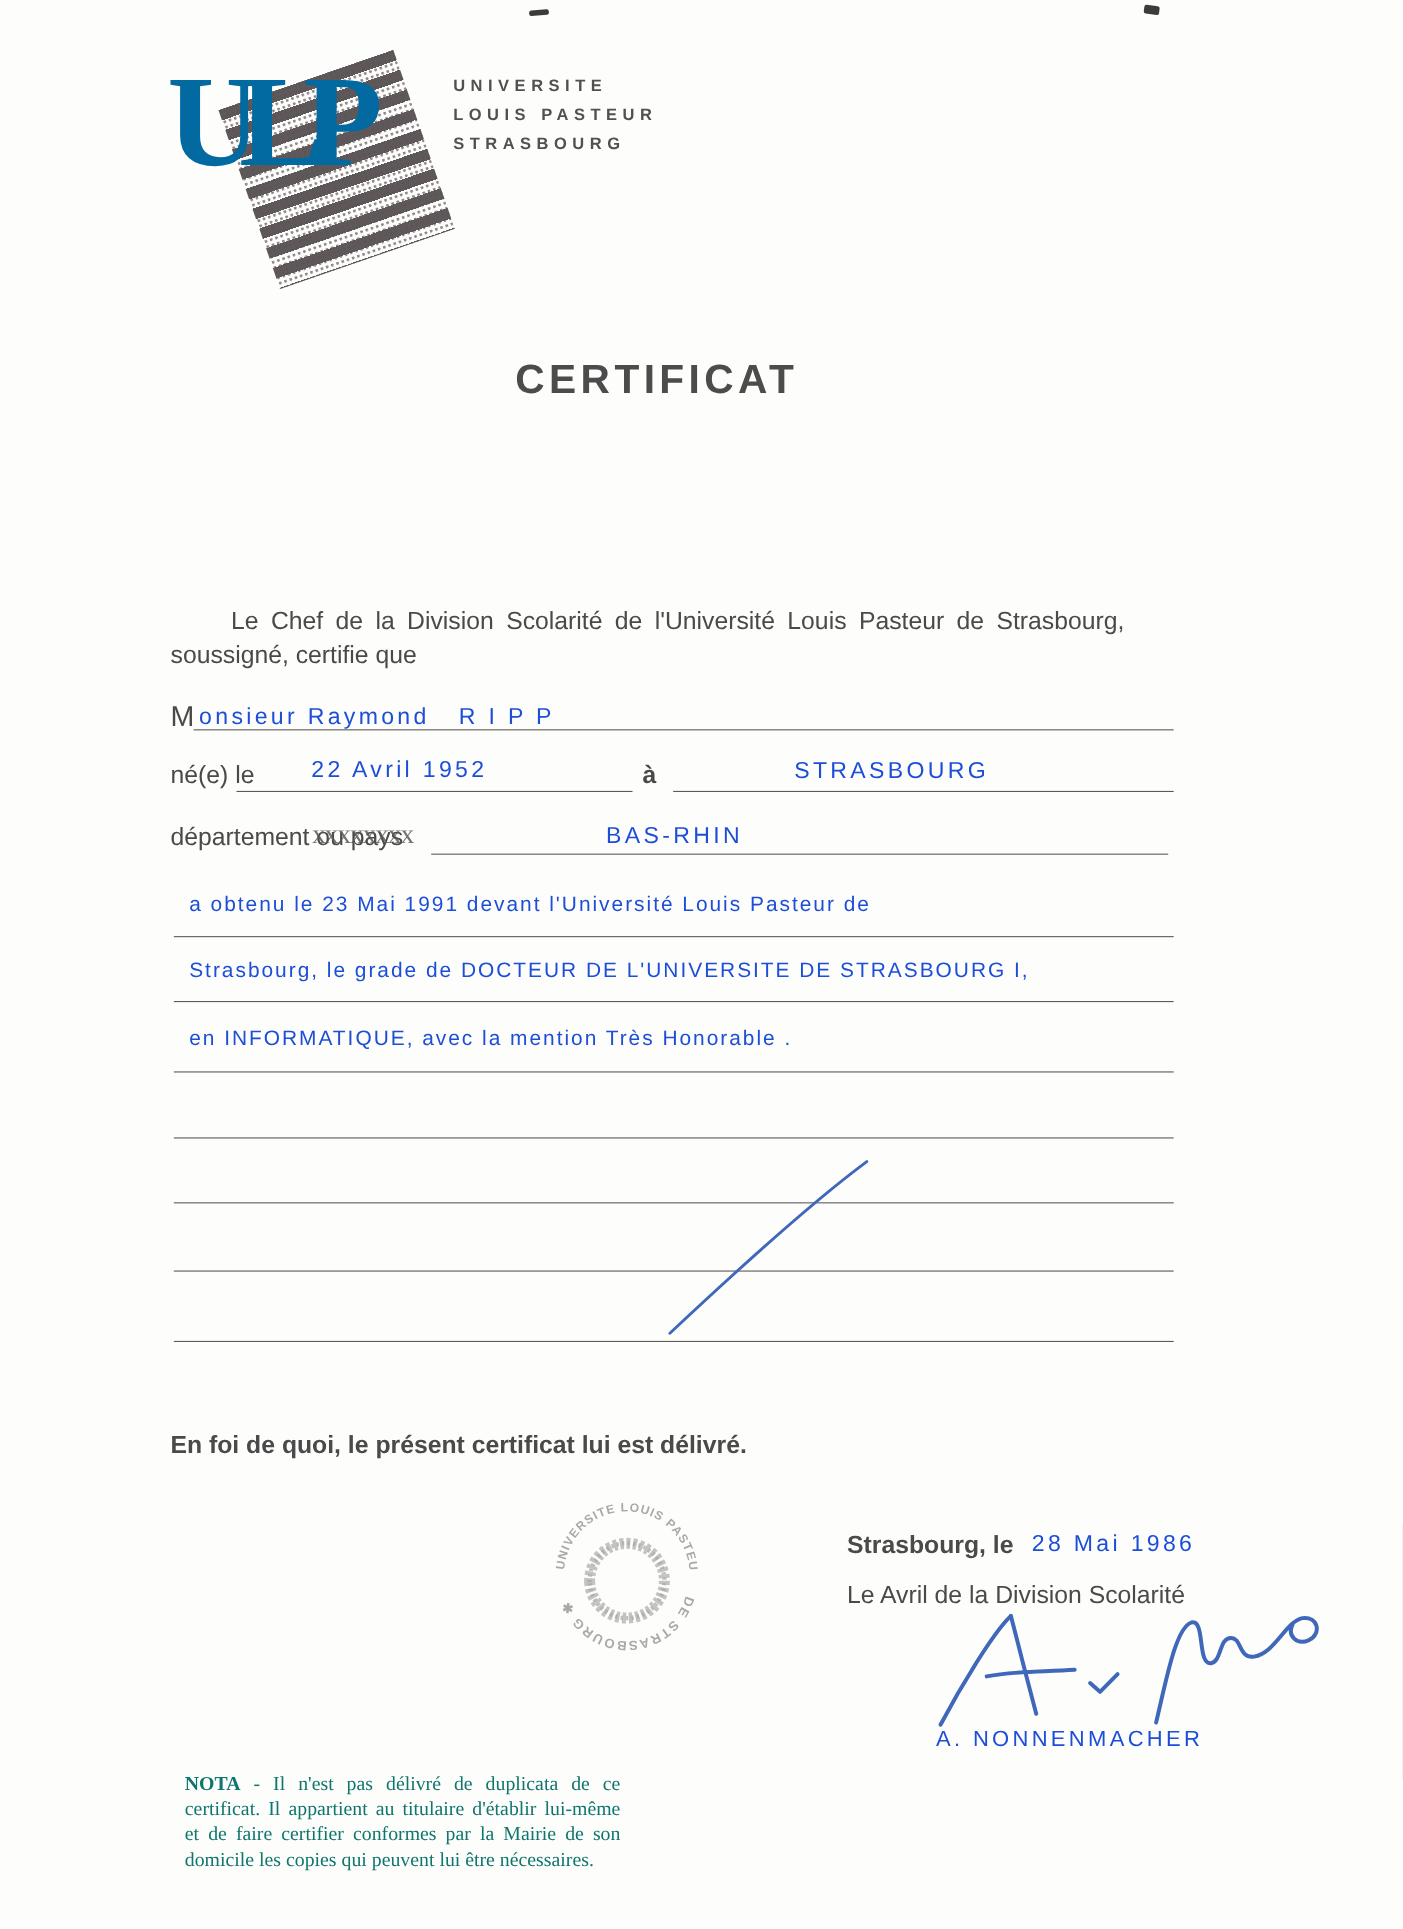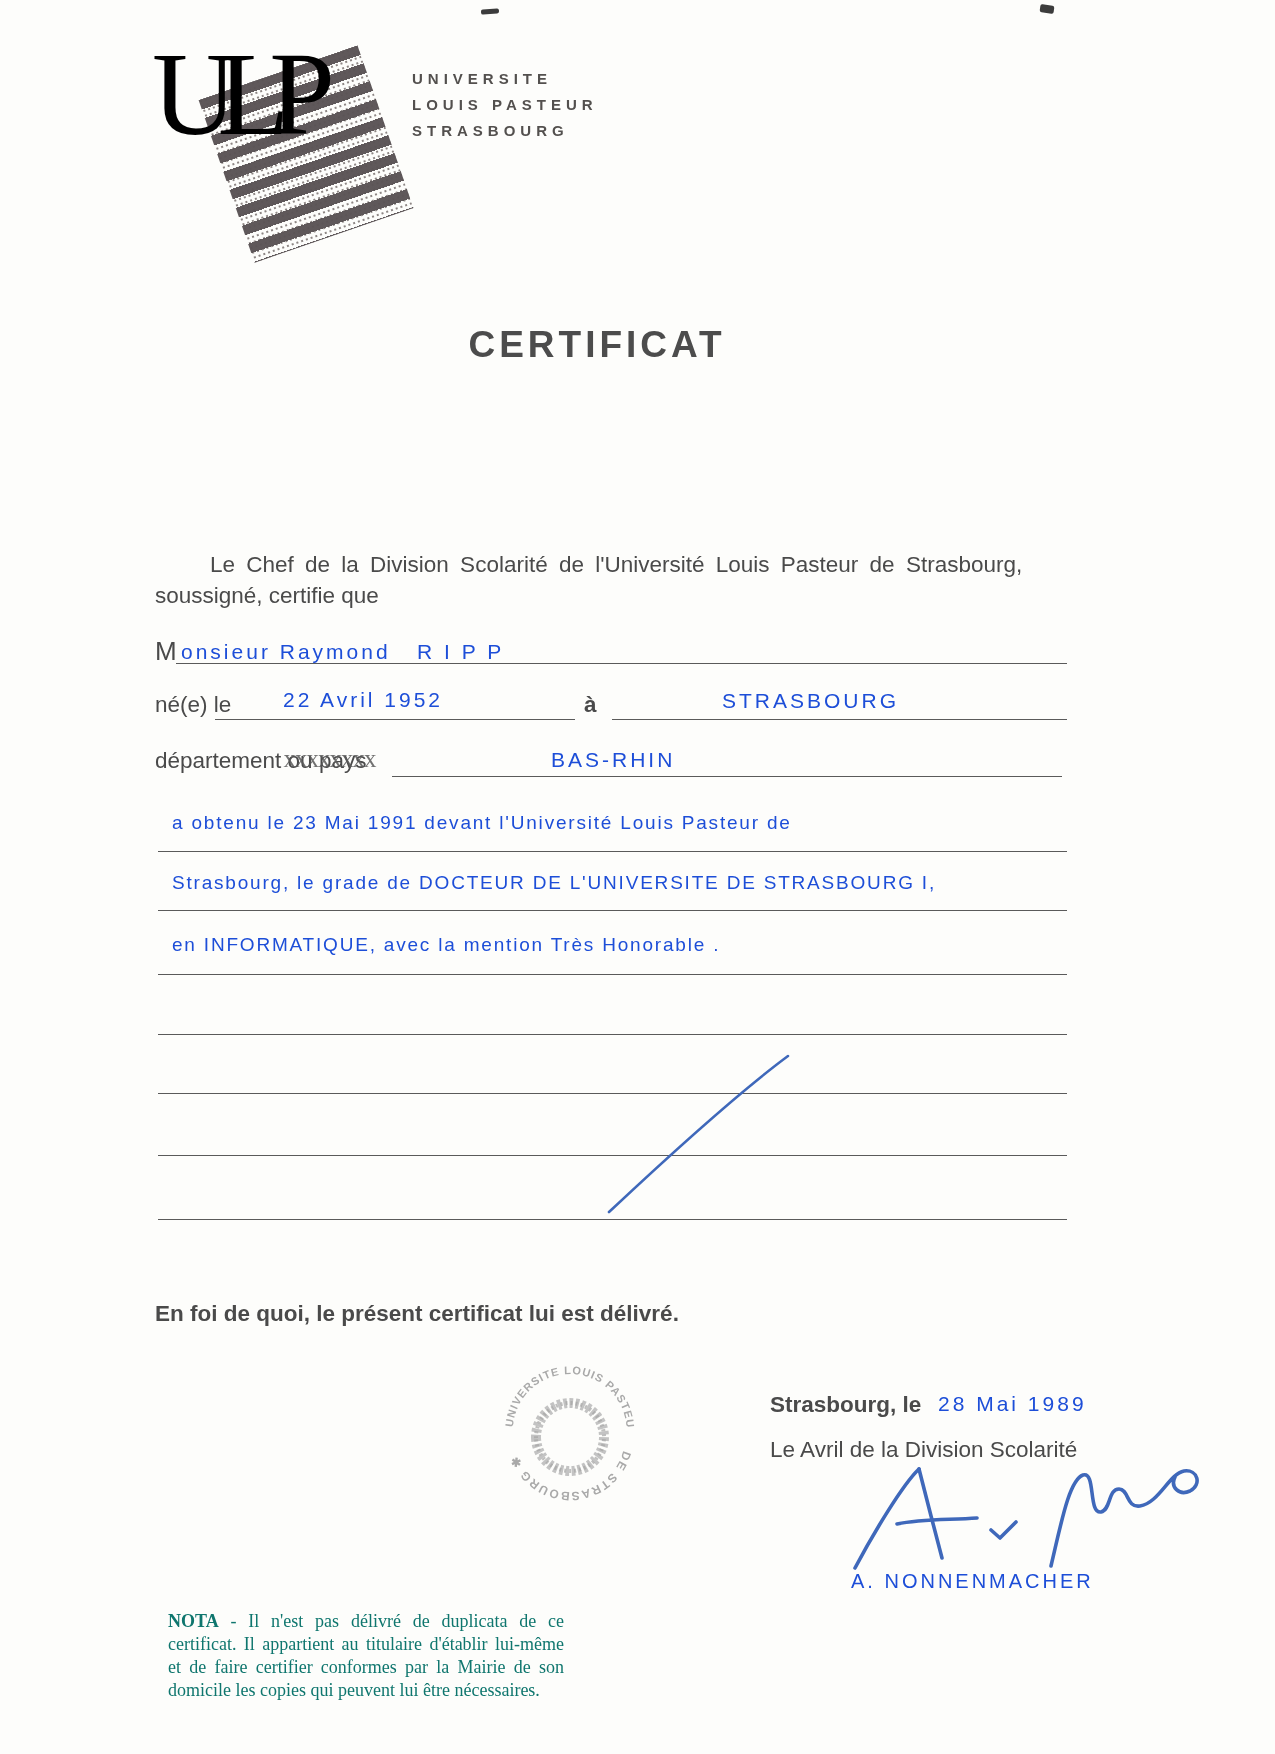--- a/index.html
+++ b/index.html
@@ -17,23 +17,23 @@
     position:absolute;left:222px;top:68px;width:168px;height:172px;
     transform:rotate(-19deg);transform-origin:50% 50%;
     background:
       repeating-linear-gradient(180deg,
         rgba(90,83,85,.97) 0 10px,
         rgba(90,83,85,0) 10px 19px),
       radial-gradient(circle at 2px 2px, #8d8684 1.1px, transparent 1.4px);
     background-size:auto, 5px 5px;
   }
   .logo-acronym{
-    position:absolute;left:152px;top:36px;
-    font-family:"Liberation Serif",serif;font-weight:normal;
-    font-size:118px;line-height:1;letter-spacing:-20px;color:#000000;
+    position:absolute;left:152px;top:52px;
+    font-family:"Liberation Serif",serif;font-weight:bold;
+    font-size:118px;line-height:1;letter-spacing:-20px;color:#0369a1;
   }
   .uni-name{
     position:absolute;left:412px;top:66px;
     font-size:15px;font-weight:bold;letter-spacing:5px;
     line-height:26px;color:#53504e;
   }
   
   .title{
     position:absolute;left:0;top:324px;width:1244px;text-align:center;
     margin:0;font-size:37px;font-weight:bold;letter-spacing:4px;color:#4c4c4c;
@@ -151,21 +151,21 @@
       <text font-family="Liberation Sans, sans-serif" font-size="12" letter-spacing="1.5" font-weight="bold">
         <textPath href="#arcTop" startOffset="50%" text-anchor="middle">DE STRASBOURG ✱</textPath>
       </text>
       <text font-family="Liberation Sans, sans-serif" font-size="11" letter-spacing="1" font-weight="bold">
         <textPath href="#arcBot" startOffset="50%" text-anchor="middle">✱ UNIVERSITE LOUIS PASTEUR</textPath>
       </text>
     </g>
   </svg>
 
   <div class="print issue-place">Strasbourg, le</div>
-  <div class="typed big issue-date">28 Mai 1989</div>
+  <div class="typed big issue-date">28 Mai 1986</div>
   <div class="print issue-title">Le Avril de la Division Scolarité</div>
 
   <svg class="signature" style="left:845px;top:1462px;" width="360" height="112" viewBox="0 0 360 112">
     <g fill="none" stroke="#3f68ba" stroke-width="3.6" stroke-linecap="round" stroke-linejoin="round">
       <path d="M 10,106 C 28,72 58,22 74,7"></path>
       <path d="M 74,7 C 80,30 90,70 97,96"></path>
       <path d="M 52,62 C 76,57 104,58 132,56"></path>
       <path d="M 146,68 l 9,8 l 16,-16"></path>
       <path d="M 206,104 C 216,62 224,18 238,13 C 251,9 243,52 256,50 C 266,48 263,27 274,27 C 284,27 281,46 295,44 C 314,41 324,12 339,9 C 353,7 357,23 345,29 C 334,34 325,25 330,15"></path>
     </g>

